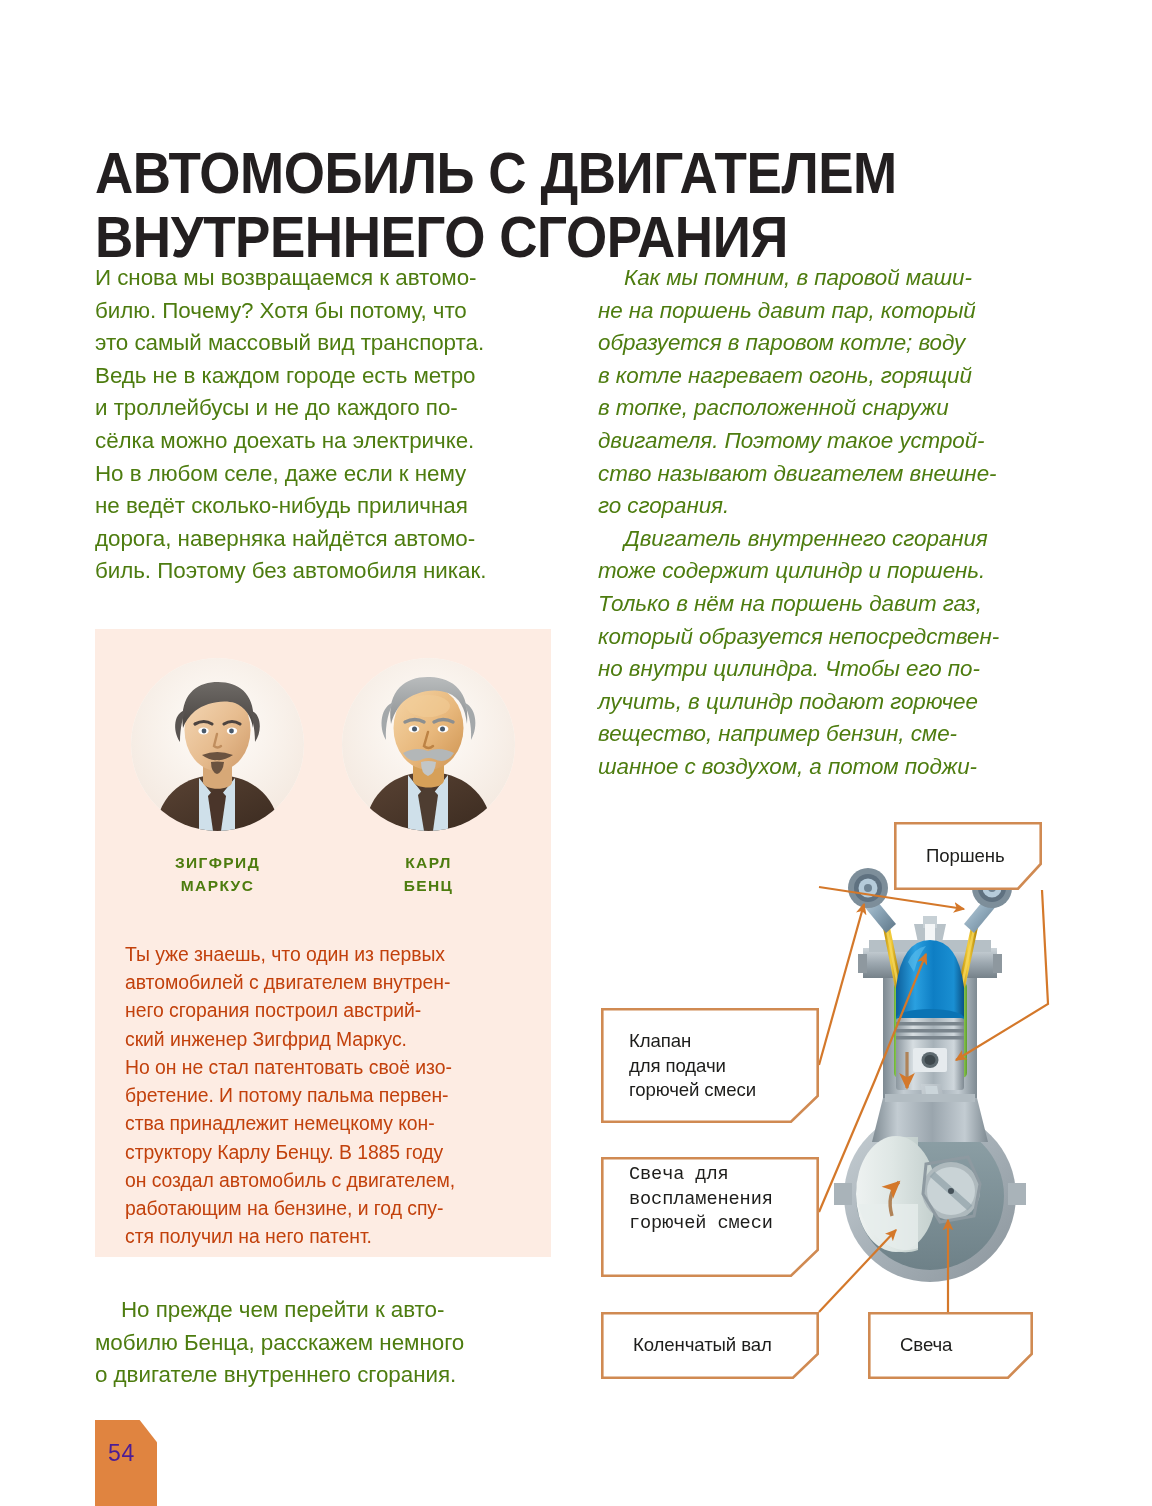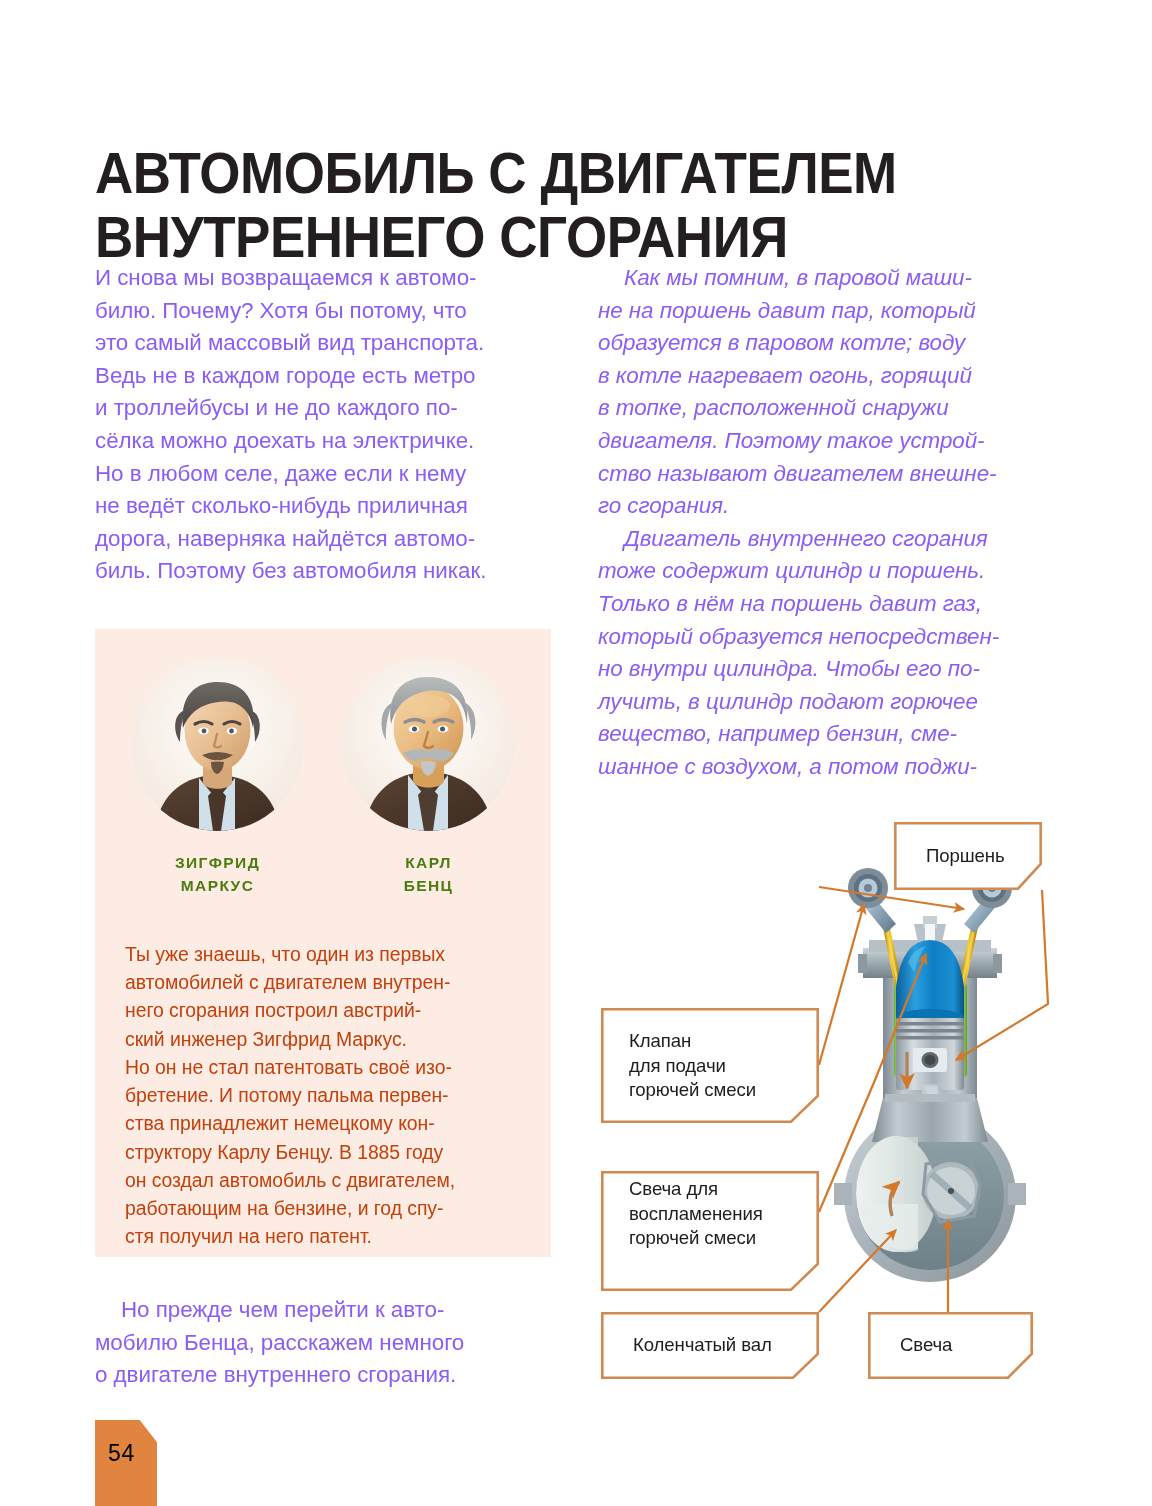--- a/index.html
+++ b/index.html
@@ -34,21 +34,21 @@
     transform: scaleX(0.93);
     transform-origin: left top;
     white-space: pre-line;
   }
 
   
   .col {
     position: absolute;
     font-size: 22.4px;
     line-height: 1.455;
-    color: #8b5cf6;
+    color: #4d7c0f;
     letter-spacing: -0.05px;
   }
   .col p {
     margin: 0;
     white-space: pre-line;
   }
   .col p.indent { text-indent: 26px; }
 
   #col-left-top  { left: 95px;  top: 262px; width: 455px; }
   #col-right-top { left: 598px; top: 262px; width: 462px; font-style: italic; }
@@ -114,21 +114,21 @@
     top: 1420px;
     width: 62px;
     height: 86px;
     background: #e08440;
     clip-path: polygon(0 0, 72% 0, 100% 26%, 100% 100%, 0 100%);
   }
   .page-tab span {
     position: absolute;
     left: 13px;
     top: 20px;
-    color: #000000;
+    color: #4c1d95;
     font-size: 23px;
     font-weight: 400;
     letter-spacing: 0.6px;
   }
 
   
   .diagram {
     position: absolute;
     left: 596px;
     top: 812px;
@@ -157,21 +157,21 @@
     inset: 0;
   }
   .callout .callout-label {
     position: relative;
     padding-left: 28px;
     padding-right: 14px;
   }
 
   #callout-exhaust { left: 5px;   top: 10px;  width: 218px; height: 127px; }
   #callout-intake  { left: 5px;   top: 196px; width: 218px; height: 116px; }
-  #callout-spark   { left: 5px;   top: 359px; width: 218px; height: 86px; }
+  #callout-spark   { left: 5px;   top: 345px; width: 218px; height: 86px; font-family: Liberation Mono, monospace; }
   #callout-crank   { left: 5px;   top: 500px; width: 218px; height: 67px; border-radius: 30px; }
   #callout-piston  { left: 298px; top: 10px;  width: 148px; height: 68px; }
   #callout-rod     { left: 272px; top: 500px; width: 165px; height: 67px; }
 
   #callout-piston .callout-label,
   #callout-rod .callout-label,
   #callout-crank .callout-label { padding-left: 32px; }
 </style>
 </head>
 <body>

